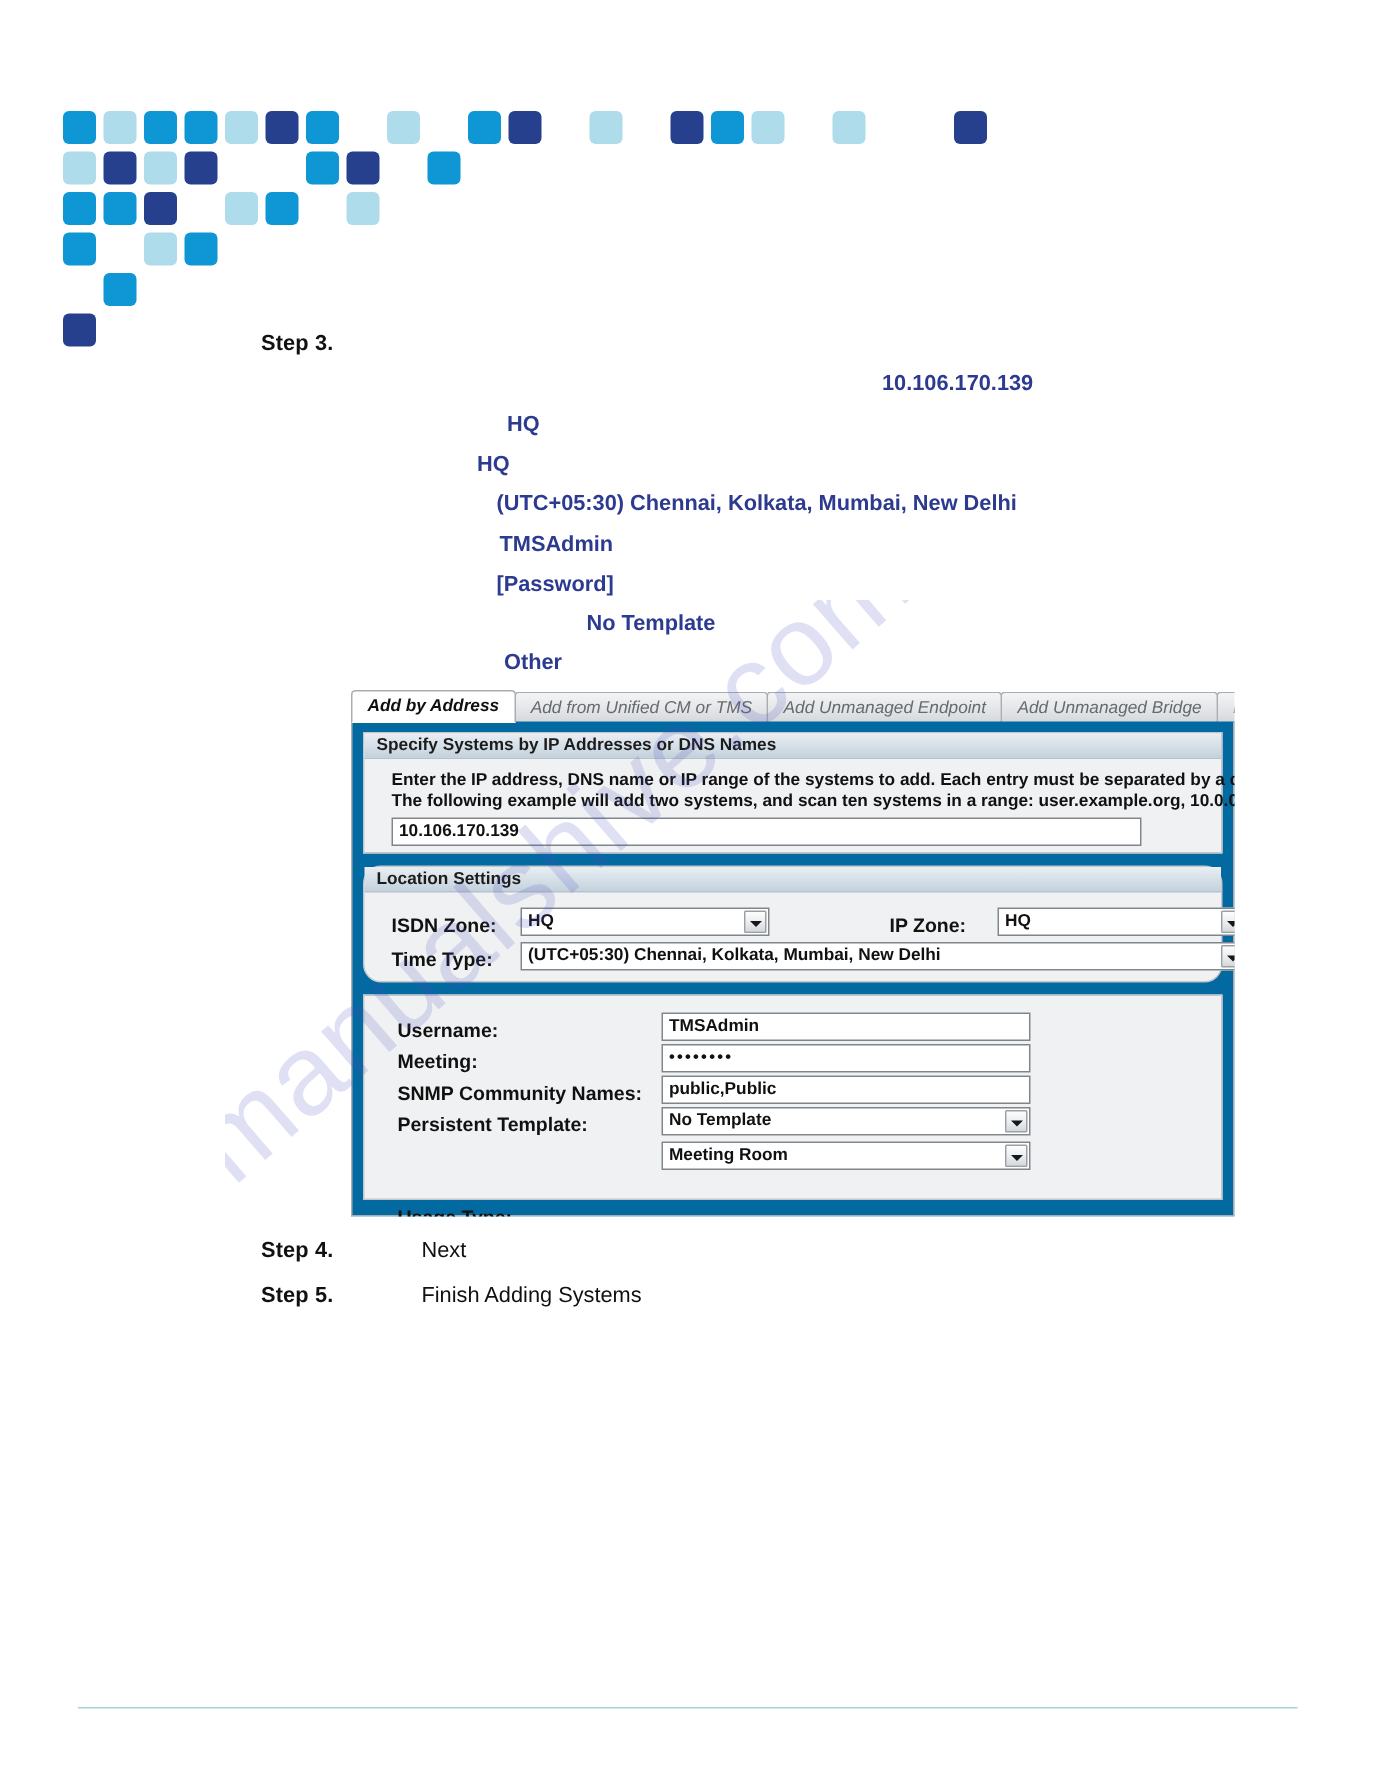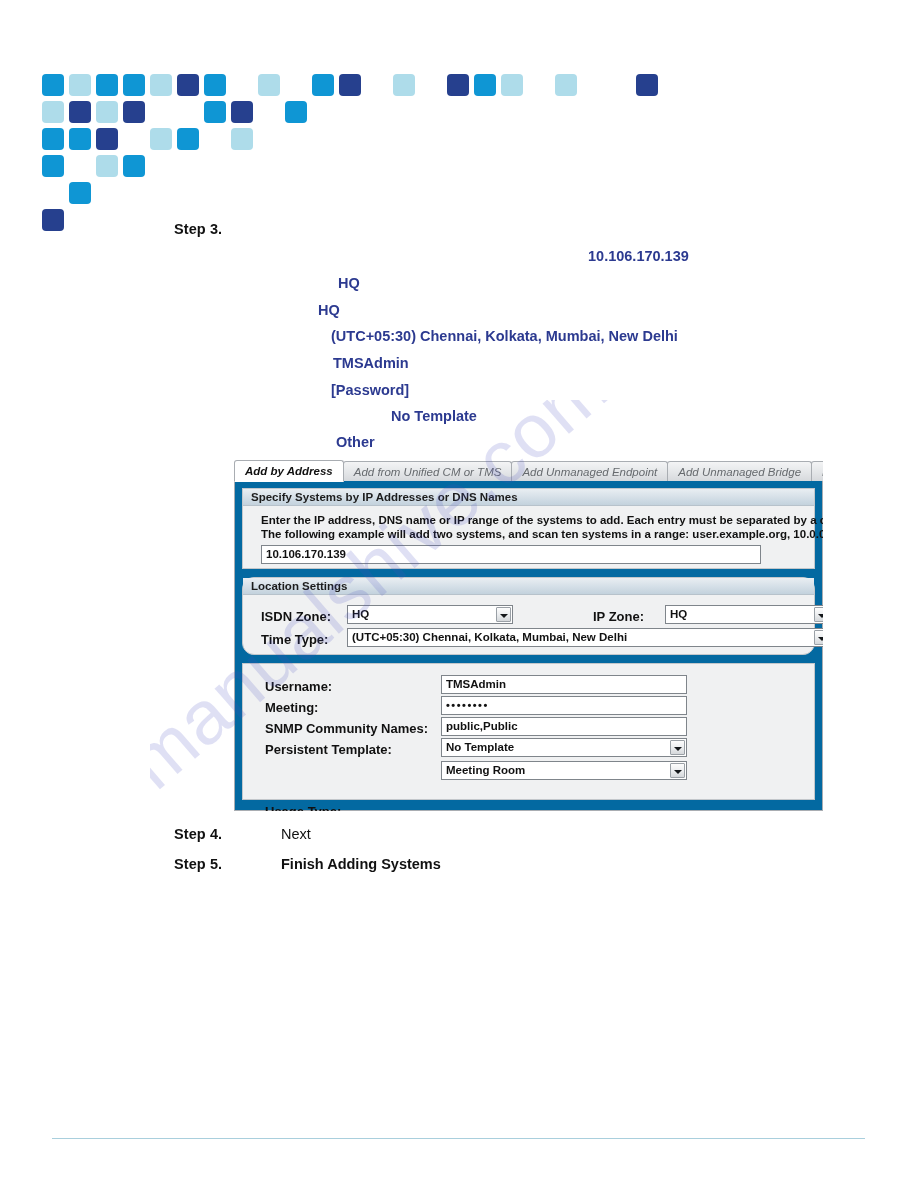--- a/index.html
+++ b/index.html
@@ -351,15 +351,15 @@
       </div>
     </div>
 
   </div>
 </div>
 
 <div class="step-label" style="left:174px; top:826px;">Step 4.</div>
 <div class="step-body" style="left:281px; top:826px;">Next</div>
 
 <div class="step-label" style="left:174px; top:856px;">Step 5.</div>
-<div class="step-body" style="left:281px; top:856px;font-weight:bold;">Finish Adding Systems</div>
+<div class="step-body" style="left:281px; top:856px;">Finish Adding Systems</div>
 
 <div id="footer-rule"></div>
 
 </body></html>

